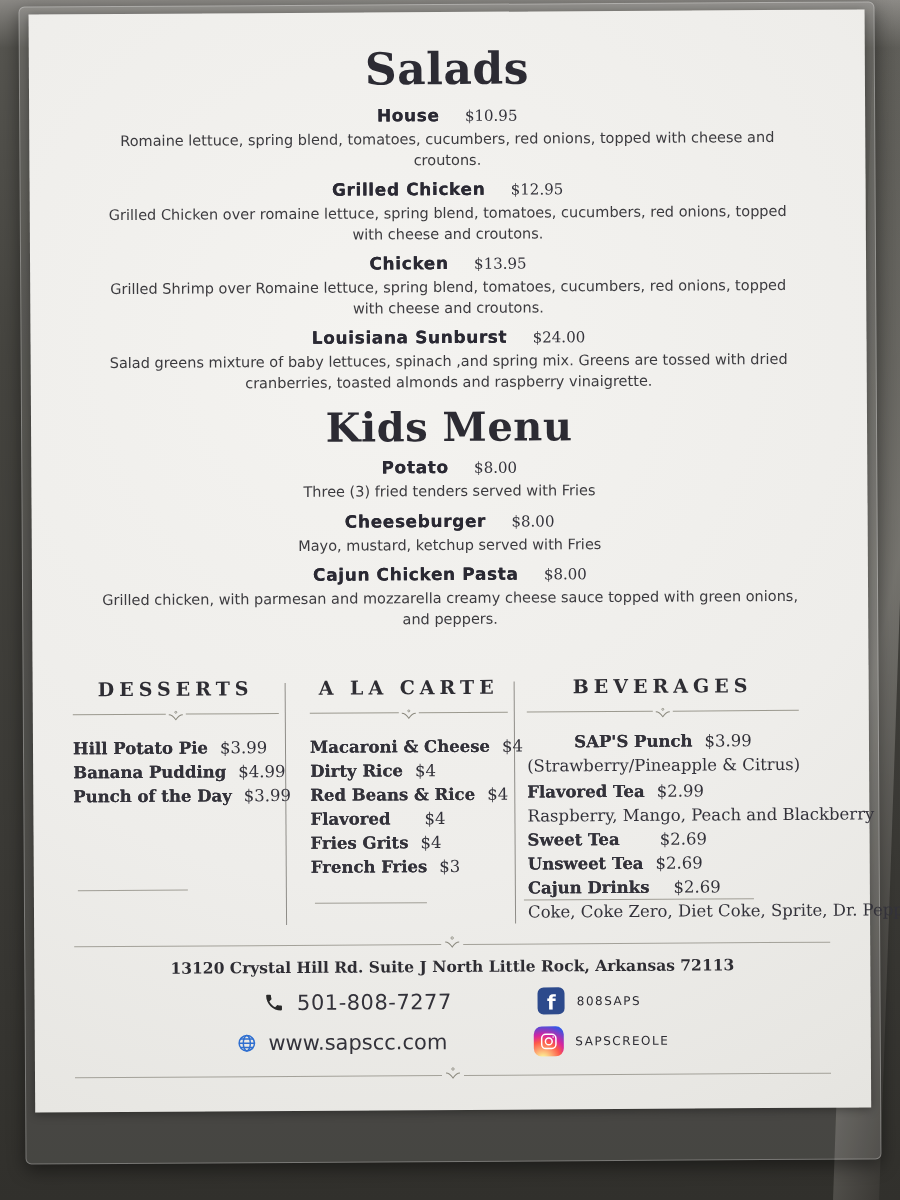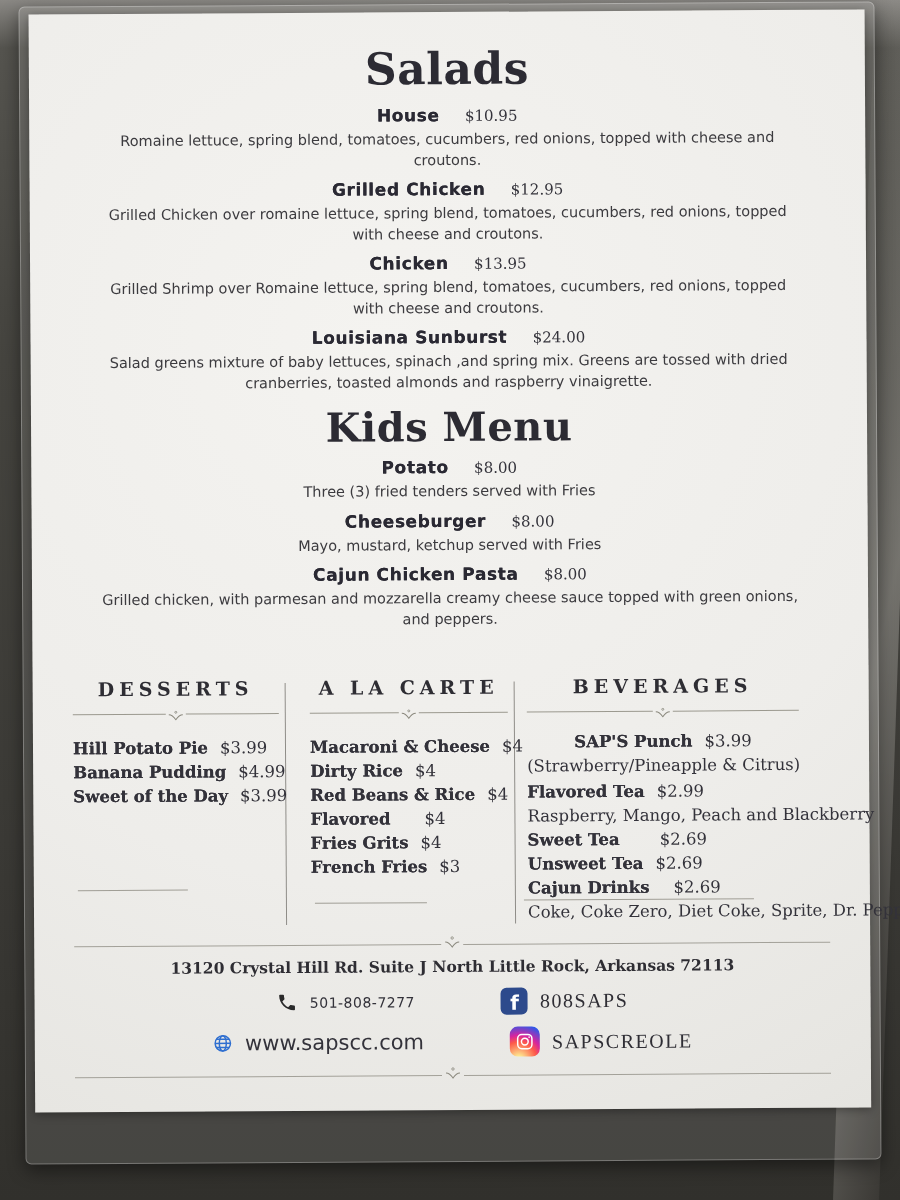--- a/index.html
+++ b/index.html
@@ -85,23 +85,23 @@
   .foot-rule { display: flex; align-items: center; }
   .foot-rule .ln { flex: 1; height: 1px; background: #a3a199; }
   .foot-rule svg { margin: 0 3px; transform: translateY(-2px); }
   .address {
     text-align: center; margin-top: 7px;
     font-family: "DejaVu Serif", serif; font-weight: 700;
     font-size: 15.5px; color: #2e2d33;
   }
   .foot-row { display: flex; justify-content: center; align-items: center; gap: 86px; margin-top: 12px; }
   .contact { display: flex; align-items: center; gap: 12px; }
-  .phone-num { font-size: 14px; color: #33323a; letter-spacing: 0.5px; }
+  .phone-num { font-size: 21px; color: #33323a; letter-spacing: 0.5px; }
   .site { font-size: 21px; color: #33323a; }
-  .handle { font-size: 20px; color: #2f2e35; letter-spacing: 1.5px; font-family: Liberation Serif, serif; }
+  .handle { font-size: 12px; color: #2f2e35; letter-spacing: 1.5px; }
   .fb-badge {
     width: 27px; height: 27px; border-radius: 6px; background: #2d4a8c;
     color: #fff; font-weight: 700; font-size: 20px;
     display: flex; align-items: flex-end; justify-content: center;
     overflow: hidden; line-height: 24px;
   }
   .ig-badge {
     width: 30px; height: 30px; border-radius: 8px;
     background: radial-gradient(circle at 30% 110%, #fdf497 0%, #fdf497 6%, #fd5949 45%, #d6249f 62%, #285AEB 92%);
     display: flex; align-items: center; justify-content: center;
@@ -188,21 +188,21 @@
           <span class="ln"></span>
           <svg width="16" height="10" viewBox="0 0 16 10">
               <circle cx="8" cy="1.6" r="1" fill="none" stroke="#8a887d" stroke-width="0.8"></circle>
               <path d="M1 4 C4 4 6 6 8 9 C10 6 12 4 15 4" fill="none" stroke="#8a887d" stroke-width="1"></path>
             </svg>
           <span class="ln"></span>
         </div>
         <ul class="col-items">
           <li><span class="ci-name">Hill Potato Pie</span><span class="ci-price">$3.99</span></li>
           <li><span class="ci-name">Banana Pudding</span><span class="ci-price">$4.99</span></li>
-          <li><span class="ci-name">Sweet of the Day</span><span class="ci-price">$3.99</span></li>
+          <li><span class="ci-name">Punch of the Day</span><span class="ci-price">$3.99</span></li>
         </ul>
         <div class="col-endline endline-desserts"></div>
       </section>
 
       <div class="vdiv"></div>
 
       <section class="col" style="padding-left:24px;">
         <h3 class="col-header">A LA CARTE</h3>
         <div class="rule">
           <span class="ln"></span>

